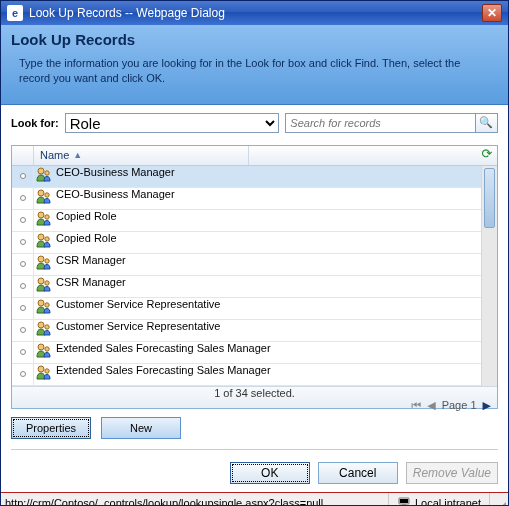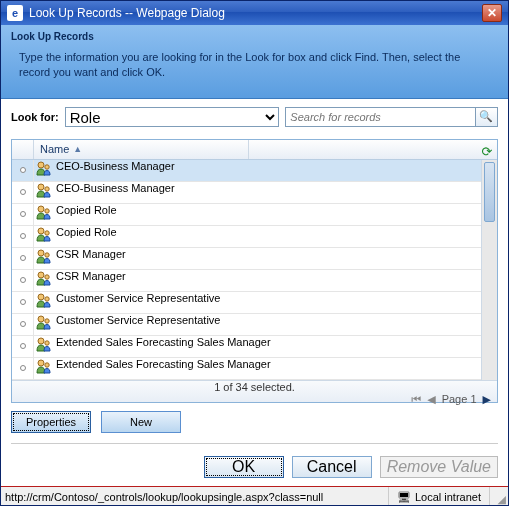--- a/index.html
+++ b/index.html
@@ -44,21 +44,21 @@
   }
   
   .header {
     background: linear-gradient(#8dbff0, #5a9de0);
     color:#fff;
     padding:6px 10px 10px 10px;
     border-bottom:1px solid #3a7abf;
   }
   .header h1 {
     margin:0 0 2px 0;
-    font-size:10px;
+    font-size:15px;
     font-weight:bold;
     color:#0a2a5a;
   }
   .header p {
     margin:8px;
     font-size:11px;
     color:#0a2a5a;
     line-height:1.35;
   }
   
@@ -103,21 +103,21 @@
   .gridwrap {
     margin:4px 10px 0 10px;
     border:1px solid #8bb3d9;
     background:#fff;
   }
   .gridhead {
     display:flex;
     background:linear-gradient(#fefefe,#e8eef6);
     border-bottom:1px solid #b8cde2;
     height:20px;
-    align-items:flex-end;
+    align-items:flex-start;
   }
   .gridhead .chkcol { width:22px; border-right:1px solid #cdd9e6; height:100%; }
   .gridhead .namecol {
     width:215px;
     padding:0 6px;
     display:flex;align-items:center;
     gap:4px;
     border-right:1px solid #cdd9e6;
     height:100%;
     color:#1a3a6a;
@@ -211,21 +211,21 @@
     display:flex;
     justify-content:flex-end;
     gap:8px;
     padding:6px 10px 8px 10px;
   }
   .btn3 {
     min-width:80px;
     height:22px;
     background:linear-gradient(#f9fbfd,#d9e6f2);
     border:1px solid #7fa8d1;
-    font-size:16px;
+    font-size:12px;
     cursor:pointer;
   }
   .btn3.primary {
     border:1px solid #2a5fa0;
     outline:1px dotted #000;
     outline-offset:-3px;
   }
   .btn3:disabled { color:#999; border-color:#bbb; background:#f2f2f2; cursor:default;font-style:italic;}
   
   .status {

